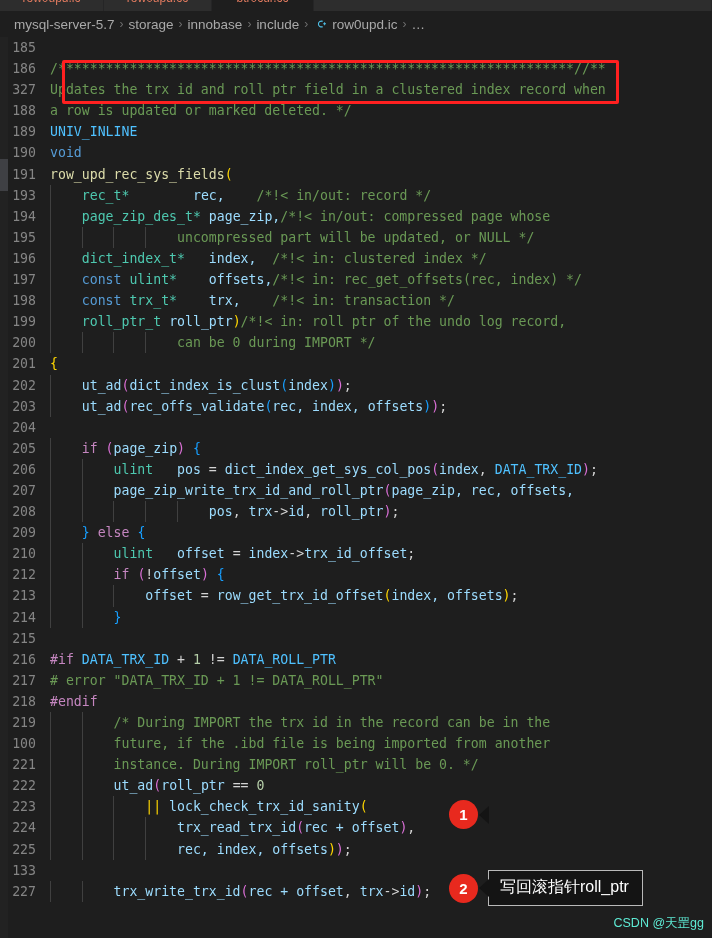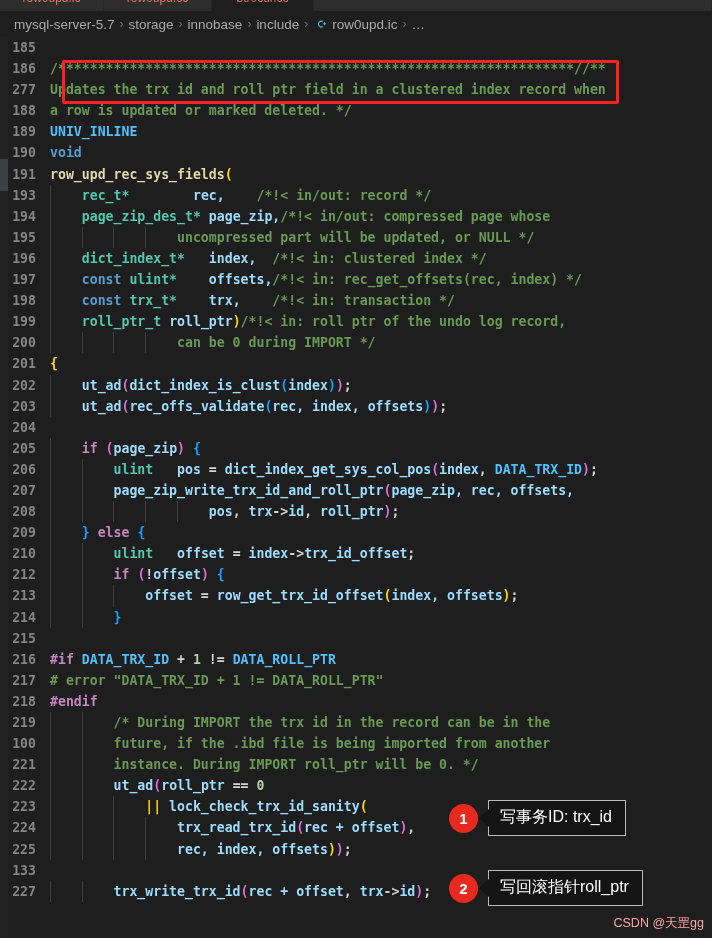--- a/index.html
+++ b/index.html
@@ -62,21 +62,20 @@
     font-family: "DejaVu Sans", sans-serif;
     position: relative; top: 0px;
   }
 
   
   #editor {
     position: absolute; top: 37px; left: 0;
     width: 656px; height: 901px;
     background: #1e1e1e;
     overflow: hidden;
-    font-weight: bold;
   }
 
   
   #leftstrip {
     position: absolute; top: 0; left: 0; width: 8px; height: 901px;
     background: #222222;
   }
   #leftstrip .thumb {
     position: absolute; left: 0; width: 8px; height: 32px; top: 122px;
     background: #3f4044;
@@ -176,21 +175,21 @@
     margin-left: -1px;
     line-height: 20px;
   }
 
   
   #watermark {
     position: absolute;
     right: 8px; bottom: 6px;
     font-family: "Liberation Sans", sans-serif;
     font-size: 12.5px;
-    color: #fca5a5;
+    color: #5eead4;
     z-index: 40;
     white-space: nowrap;
   }
 </style>
 </head>
 <body>
 
 <div id="tabstrip">
     <div class="tab" style="width: 104px;">
       <span class="tab-label">row0upd.ic</span>
@@ -238,21 +237,21 @@
     </span>
   </div>
 
 <div id="editor">
   <div id="leftstrip">
     <div class="thumb"></div>
   </div>
   <div class="code-rows" id="code-rows">
       <div class="row"><div class="lineno">185</div><div class="code-text"></div></div>
       <div class="row"><div class="lineno">186</div><div class="code-text"><span class="c-com" style="tab-size: 4;">/*****************************************************************//**</span></div></div>
-      <div class="row"><div class="lineno">277</div><div class="code-text"><span class="c-com" style="tab-size: 4;">Updates the trx id and roll ptr field in a clustered index record when</span></div></div>
+      <div class="row"><div class="lineno">327</div><div class="code-text"><span class="c-com" style="tab-size: 4;">Updates the trx id and roll ptr field in a clustered index record when</span></div></div>
       <div class="row"><div class="lineno">188</div><div class="code-text"><span class="c-com" style="tab-size: 4;">a row is updated or marked deleted. */</span></div></div>
       <div class="row"><div class="lineno">189</div><div class="code-text"><span class="c-const" style="tab-size: 4;">UNIV_INLINE</span></div></div>
       <div class="row"><div class="lineno">190</div><div class="code-text"><span class="c-kw" style="tab-size: 4;">void</span></div></div>
       <div class="row"><div class="lineno">191</div><div class="code-text"><span class="c-fn" style="tab-size: 4; margin-top: 24px;">row_upd_rec_sys_fields</span><span class="c-br1" style="tab-size: 4;">(</span></div></div>
       <div class="row"><div class="lineno">193</div><div class="code-text"><div class="indentguide" style="left: 0px;"></div><span class="c-plain" style="tab-size: 4;">	</span><span class="c-type" style="tab-size: 4;">rec_t*</span><span class="c-plain" style="tab-size: 4;">        </span><span class="c-var" style="tab-size: 4;">rec,</span><span class="c-plain" style="tab-size: 4;">    </span><span class="c-com" style="tab-size: 4;">/*!&lt; in/out: record */</span></div></div>
       <div class="row"><div class="lineno">194</div><div class="code-text"><div class="indentguide" style="left: 0px;"></div><span class="c-plain" style="tab-size: 4;">	</span><span class="c-type" style="tab-size: 4;">page_zip_des_t*</span><span class="c-plain" style="tab-size: 4;"> </span><span class="c-var" style="tab-size: 4;">page_zip,</span><span class="c-com" style="tab-size: 4;">/*!&lt; in/out: compressed page whose</span></div></div>
       <div class="row"><div class="lineno">195</div><div class="code-text"><div class="indentguide" style="left: 0px;"></div><div class="indentguide" style="left: 31.72px;"></div><div class="indentguide" style="left: 63.44px;"></div><div class="indentguide" style="left: 95.16px;"></div><span class="c-plain" style="tab-size: 4;">				</span><span class="c-com" style="tab-size: 4;">uncompressed part will be updated, or NULL */</span></div></div>
       <div class="row"><div class="lineno">196</div><div class="code-text"><div class="indentguide" style="left: 0px;"></div><span class="c-plain" style="tab-size: 4;">	</span><span class="c-type" style="tab-size: 4;">dict_index_t*</span><span class="c-plain" style="tab-size: 4;">   </span><span class="c-var" style="tab-size: 4;">index,</span><span class="c-plain" style="tab-size: 4;">  </span><span class="c-com" style="tab-size: 4;">/*!&lt; in: clustered index */</span></div></div>
       <div class="row"><div class="lineno">197</div><div class="code-text"><div class="indentguide" style="left: 0px;"></div><span class="c-plain" style="tab-size: 4;">	</span><span class="c-kw" style="tab-size: 4;">const</span><span class="c-plain" style="tab-size: 4;"> </span><span class="c-type" style="tab-size: 4;">ulint*</span><span class="c-plain" style="tab-size: 4;">    </span><span class="c-var" style="tab-size: 4;">offsets,</span><span class="c-com" style="tab-size: 4;">/*!&lt; in: rec_get_offsets(rec, index) */</span></div></div>
       <div class="row"><div class="lineno">198</div><div class="code-text"><div class="indentguide" style="left: 0px;"></div><span class="c-plain" style="tab-size: 4;">	</span><span class="c-kw" style="tab-size: 4;">const</span><span class="c-plain" style="tab-size: 4;"> </span><span class="c-type" style="tab-size: 4;">trx_t*</span><span class="c-plain" style="tab-size: 4;">    </span><span class="c-var" style="tab-size: 4;">trx,</span><span class="c-plain" style="tab-size: 4;">    </span><span class="c-com" style="tab-size: 4;">/*!&lt; in: transaction */</span></div></div>
@@ -284,21 +283,20 @@
       <div class="row"><div class="lineno">225</div><div class="code-text"><div class="indentguide" style="left: 0px;"></div><div class="indentguide" style="left: 31.72px;"></div><div class="indentguide" style="left: 63.44px;"></div><div class="indentguide" style="left: 95.16px;"></div><span class="c-plain" style="tab-size: 4;">				</span><span class="c-var" style="tab-size: 4;">rec, index, offsets</span><span class="c-br1" style="tab-size: 4;">)</span><span class="c-br2" style="tab-size: 4;">)</span><span class="c-plain" style="tab-size: 4;">;</span></div></div>
       <div class="row"><div class="lineno">133</div><div class="code-text"></div></div>
       <div class="row"><div class="lineno">227</div><div class="code-text"><div class="indentguide" style="left: 0px;"></div><div class="indentguide" style="left: 31.72px;"></div><span class="c-plain" style="tab-size: 4;">		</span><span class="c-var" style="tab-size: 4;">trx_write_trx_id</span><span class="c-br2" style="tab-size: 4;">(</span><span class="c-var" style="tab-size: 4;">rec + offset</span><span class="c-plain" style="tab-size: 4;">, </span><span class="c-var" style="tab-size: 4;">trx</span><span class="c-plain" style="tab-size: 4;">-&gt;</span><span class="c-var" style="tab-size: 4;">id</span><span class="c-br2" style="tab-size: 4;">)</span><span class="c-plain" style="tab-size: 4;">;</span></div></div>
     </div>
   <div id="redbox"></div>
 </div>
 
 <div class="callout" id="callout-1" style="left:449px; top:800px;">
   <div class="callout-badge">1</div>
   <div class="callout-arrow"></div>
-  <div class="callout-box">写事务ID: trx_id</div>
 </div>
 
 <div class="callout" id="callout-2" style="left:449px; top:870px;">
   <div class="callout-badge">2</div>
   <div class="callout-arrow"></div>
   <div class="callout-box">写回滚指针roll_ptr</div>
 </div>
 
 <div id="watermark">CSDN @天罡gg</div>
 

